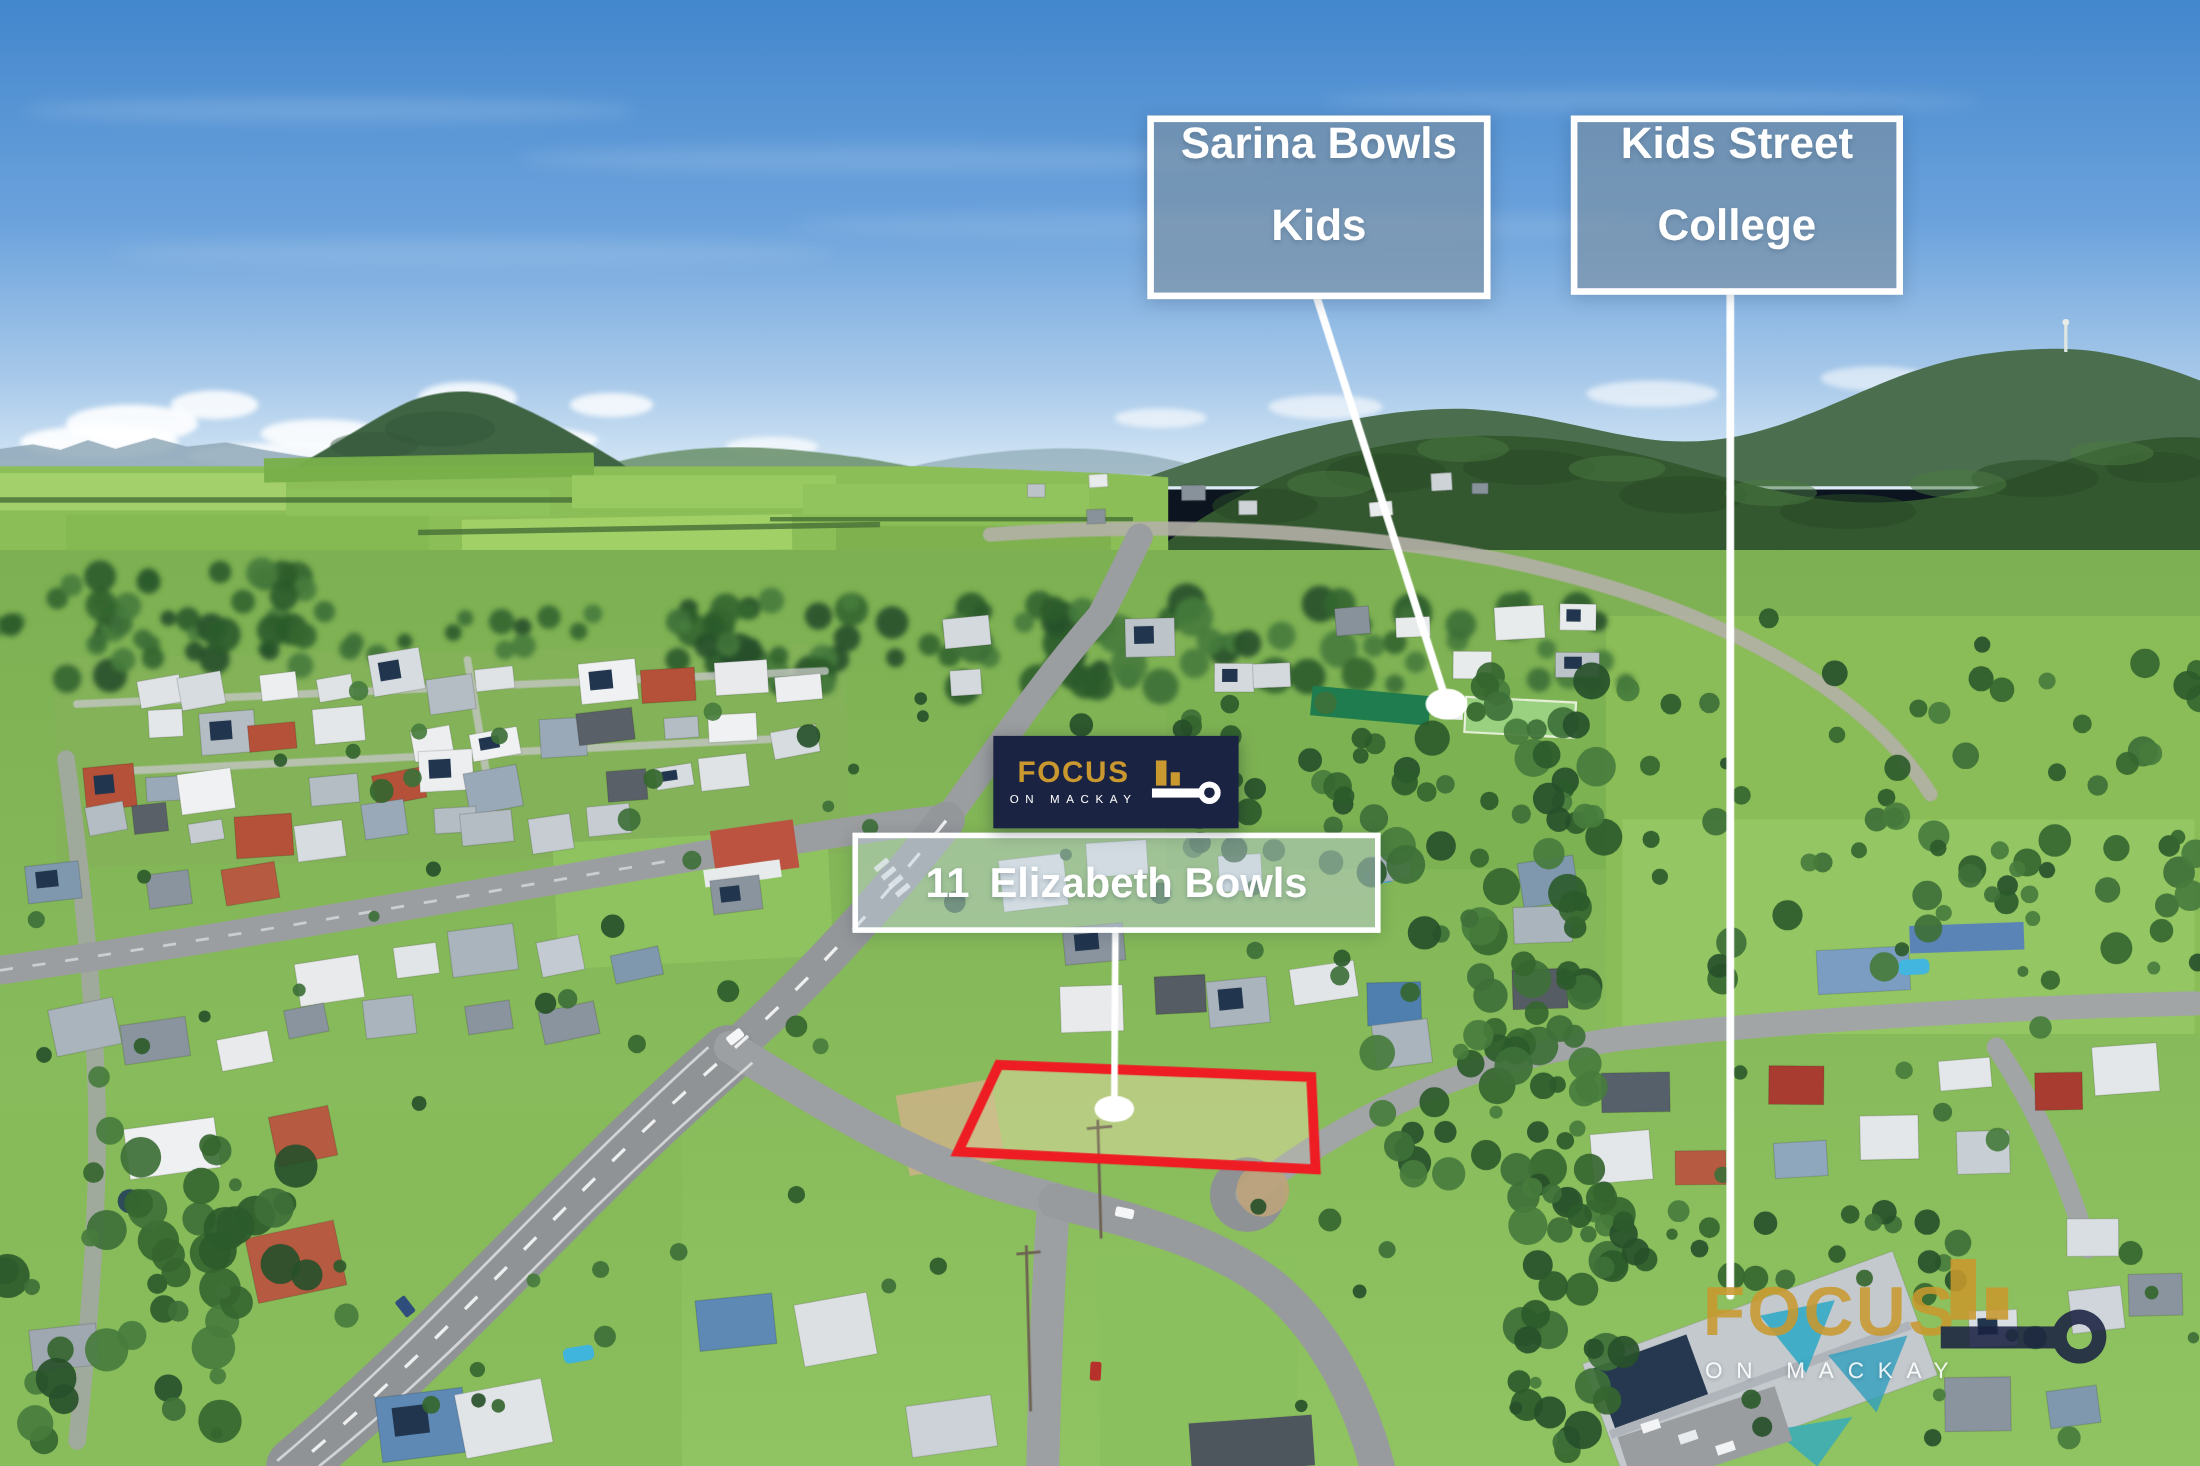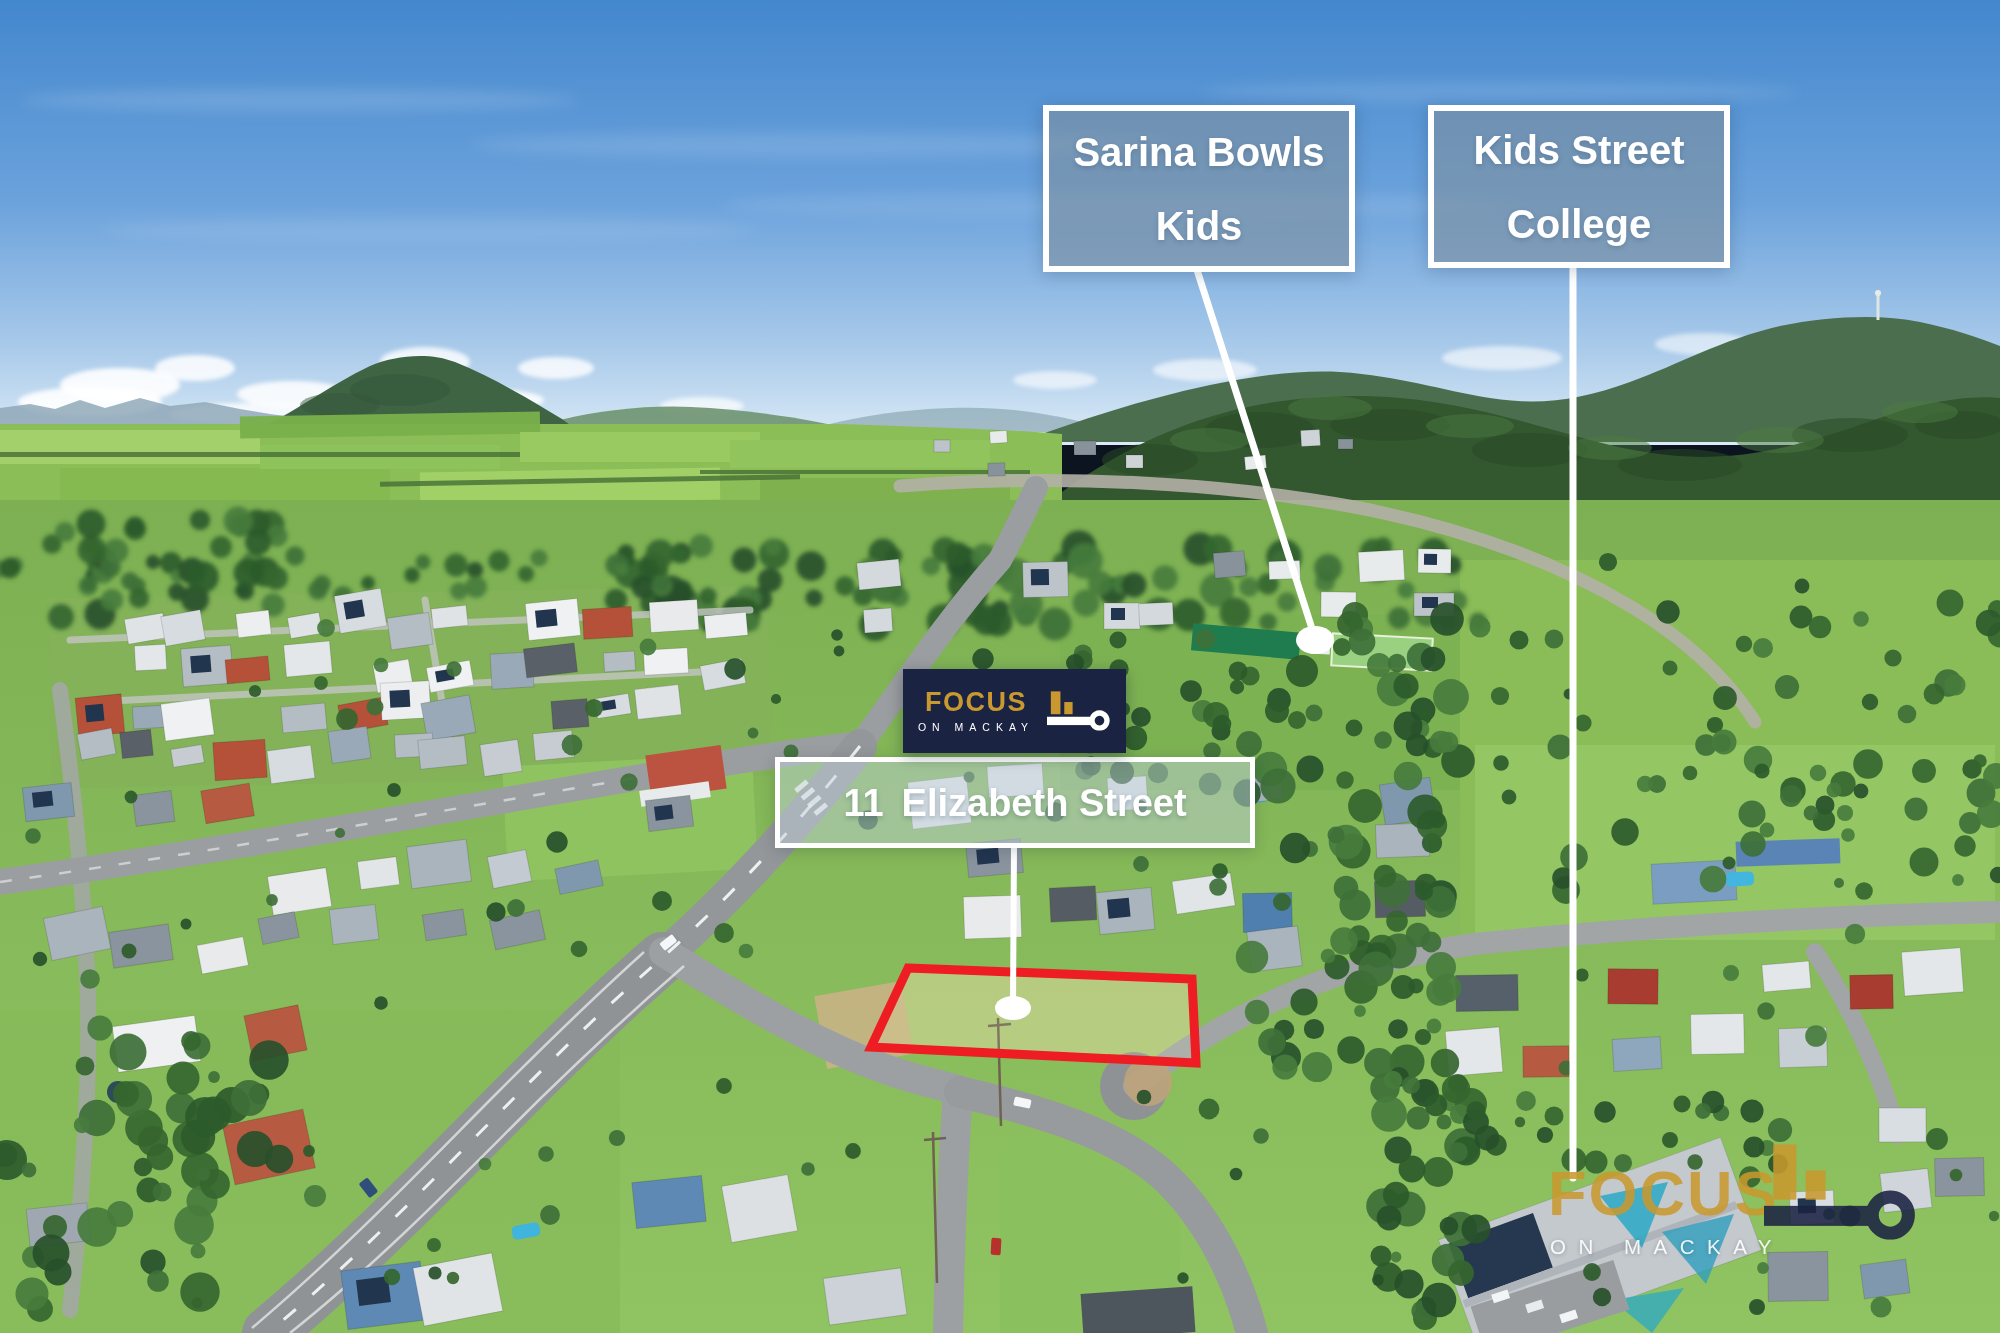--- a/index.html
+++ b/index.html
@@ -5,21 +5,21 @@
   html,body{margin:0;padding:0;background:#0c1420;}
   .stage{
     position:relative;width:2000px;height:1333px;overflow:hidden;
     font-family:"Liberation Sans",sans-serif;
     -webkit-font-smoothing:antialiased;
   }
   .stage svg.scene{position:absolute;left:0;top:0;display:block;}
 
   
   .poi-label{
-    position:absolute;display:flex;flex-direction:column;align-items:center;justify-content:center;
+    position:absolute;display:flex;flex-direction:column;align-items:center;
     gap:34px;border:6px solid #fff;background:rgba(125,143,159,.62);
     color:#fff;font-weight:700;font-size:40px;line-height:1;text-align:center;
     box-shadow:0 3px 16px rgba(15,35,60,.22);
     text-shadow:0 2px 5px rgba(40,60,80,.25);
     box-sizing:border-box;
   }
   #label-bowls{left:1043px;top:105px;width:312px;height:167px;}
   #label-kids{left:1428px;top:105px;width:302px;height:163px;}
   .addr-label{
     position:absolute;left:775px;top:757px;width:480px;height:91px;
@@ -1175,21 +1175,21 @@
   <span>Sarina Bowls</span>
   <span>Kids</span>
 </div>
 <div class="poi-label" id="label-kids">
   <span>Kids Street</span>
   <span>College</span>
 </div>
 
 <div class="addr-label">
   <span>11</span>
-  <span>Elizabeth Street</span>
+  <span>Elizabeth Bowls</span>
 </div>
 
 <div class="brand-badge">
   <div class="col">
     <span class="badge-title">FOCUS</span>
     <span class="badge-sub">ON MACKAY</span>
   </div>
   <svg class="key-icon-svg" width="64" height="40" viewBox="0 0 100 62" style="--key-color:#fff">
         <use href="#key-shape"></use>
       </svg>

